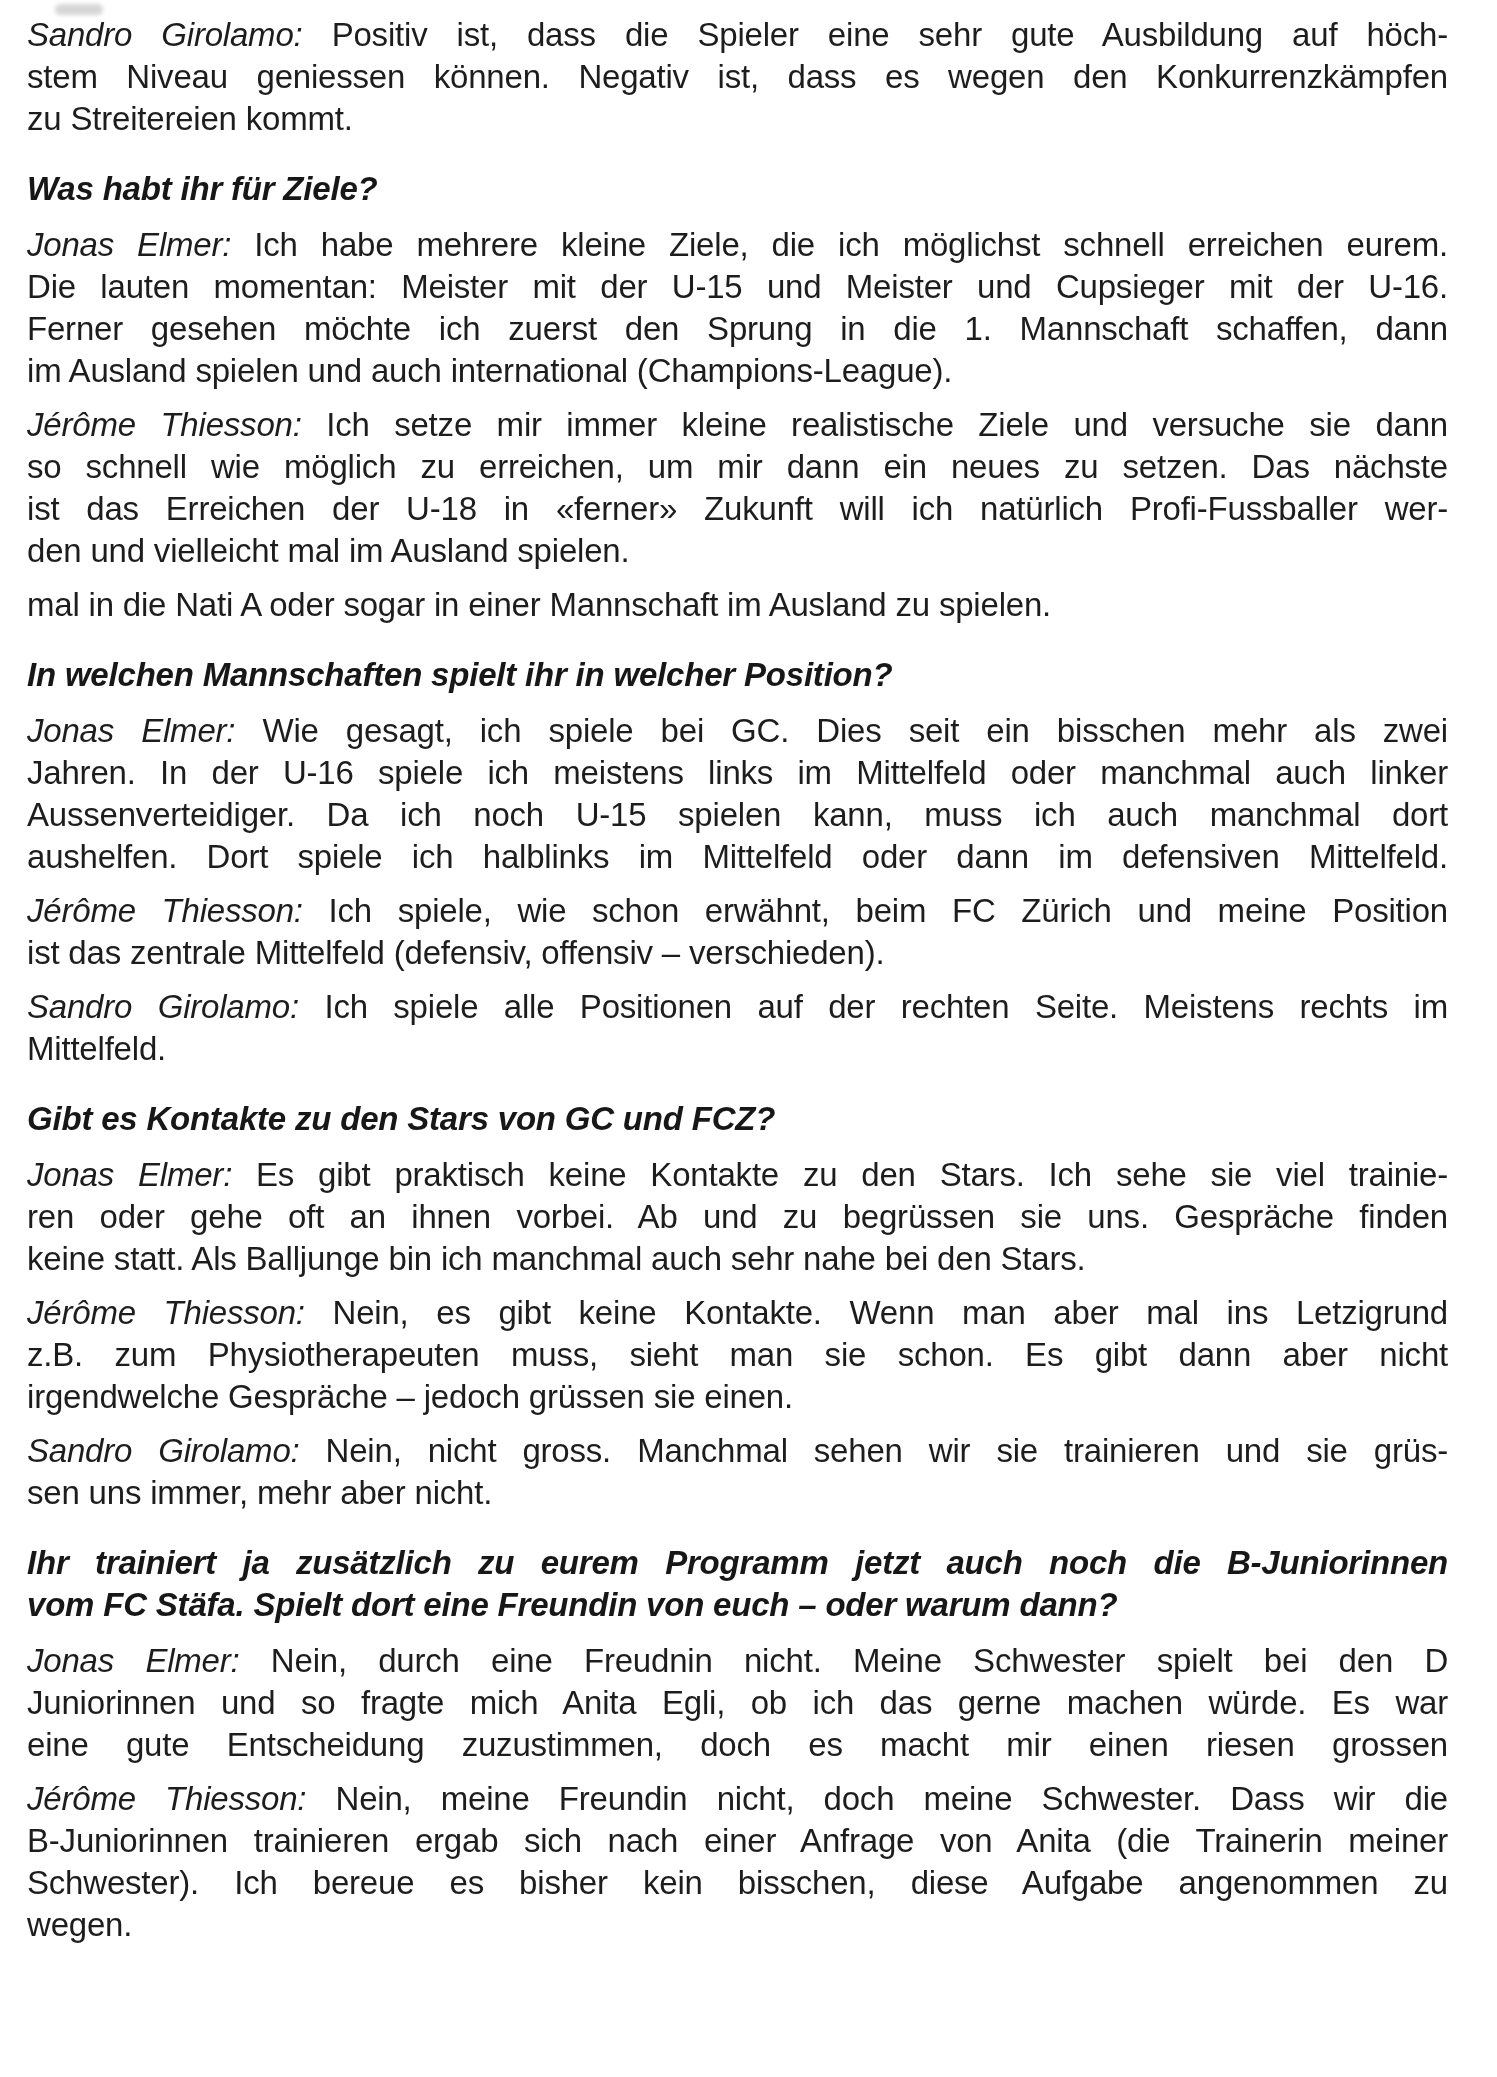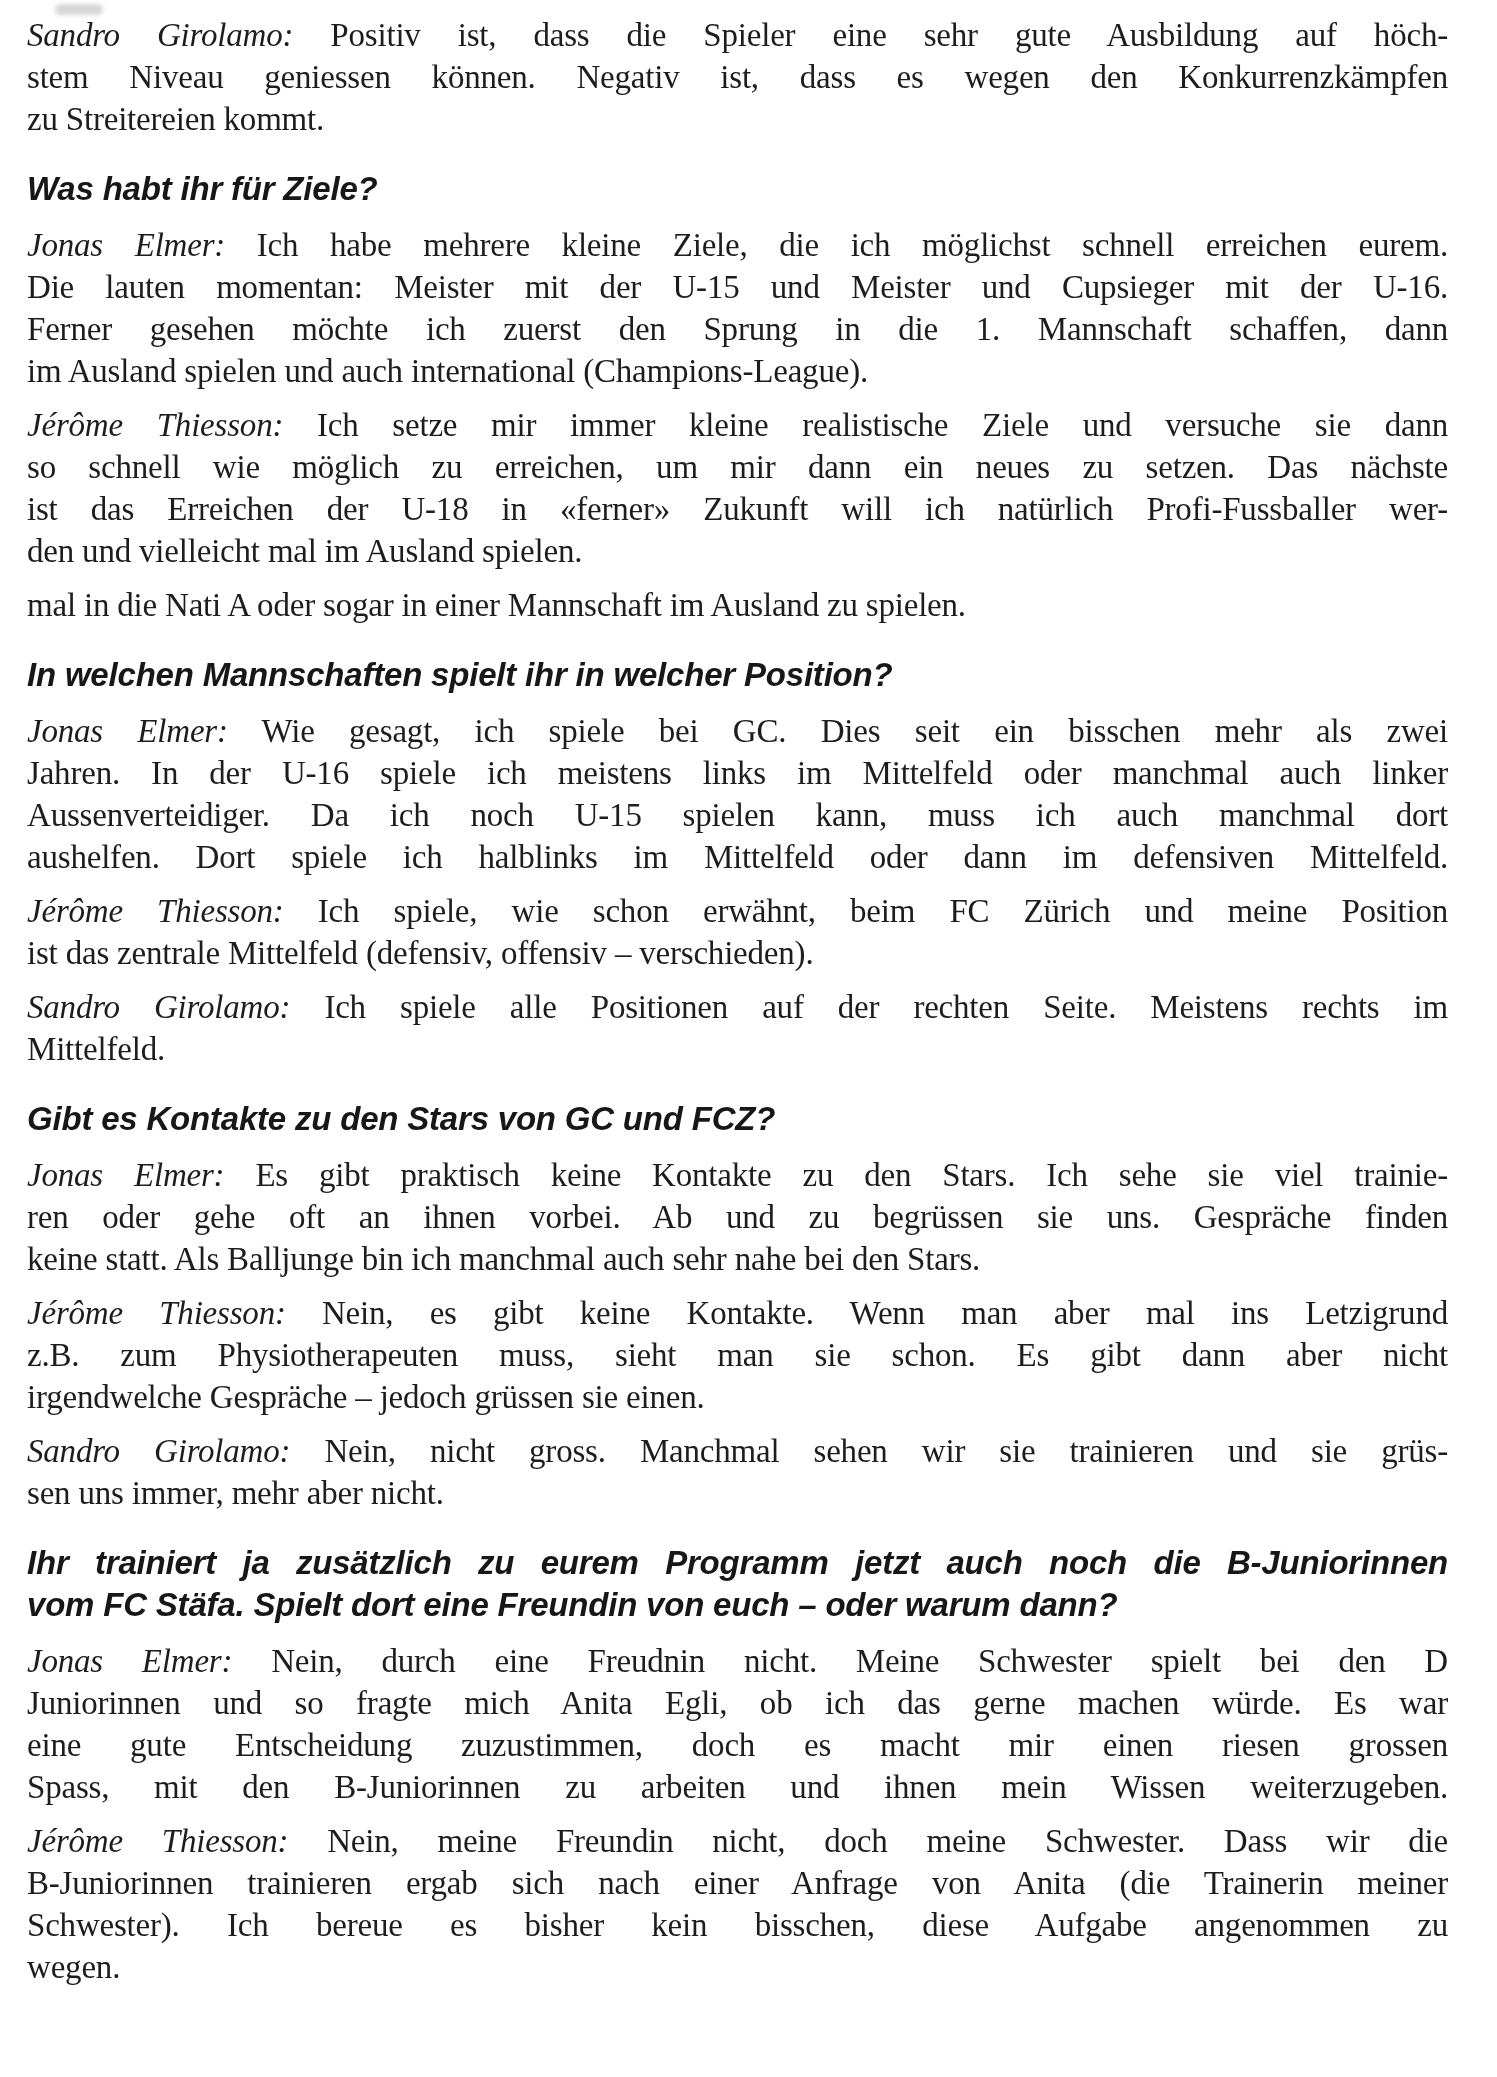--- a/index.html
+++ b/index.html
@@ -8,21 +8,21 @@
     height: 2077px;
     background: #ffffff;
     font-family: "Liberation Sans", sans-serif;
     color: #1d1d1d;
     position: relative;
     overflow: hidden;
   }
   .article {
     padding: 14px 49px 0 27px;
   }
-  .block.p { margin: 0 0 12px 0; font-family: Liberation Serif, serif; }
+  .block.p { margin: 0 0 12px 0; }
   .block.h { margin: 28px 0 14px 0; }
   .line {
     font-size: 33px;
     line-height: 42px;
     letter-spacing: -0.2px;
     text-align: justify;
   }
   .line.fill   { text-align-last: justify; }
   .line.nofill { text-align-last: left; }
   .block.h .line {
@@ -107,21 +107,20 @@
       <div class="line nofill"><span class="txt">sen uns immer, mehr aber nicht.</span></div>
     </div>
     <div class="block h">
       <div class="line fill"><span class="txt">Ihr trainiert ja zusätzlich zu eurem Programm jetzt auch noch die B-Juniorinnen</span></div>
       <div class="line nofill"><span class="txt">vom FC Stäfa. Spielt dort eine Freundin von euch – oder warum dann?</span></div>
     </div>
     <div class="block p">
       <div class="line fill"><span class="speaker">Jonas Elmer:</span><span class="txt"> Nein, durch eine Freudnin nicht. Meine Schwester spielt bei den D</span></div>
       <div class="line fill"><span class="txt">Juniorinnen und so fragte mich Anita Egli, ob ich das gerne machen würde. Es war</span></div>
       <div class="line fill"><span class="txt">eine gute Entscheidung zuzustimmen, doch es macht mir einen riesen grossen</span></div>
-      <div class="line fill"><span class="txt">Spass, mit den B-Juniorinnen zu arbeiten und ihnen mein Wissen weiterzugeben.</span></div>
     </div>
     <div class="block p">
       <div class="line fill"><span class="speaker">Jérôme Thiesson:</span><span class="txt"> Nein, meine Freundin nicht, doch meine Schwester. Dass wir die</span></div>
       <div class="line fill"><span class="txt">B-Juniorinnen trainieren ergab sich nach einer Anfrage von Anita (die Trainerin meiner</span></div>
       <div class="line fill"><span class="txt">Schwester). Ich bereue es bisher kein bisschen, diese Aufgabe angenommen zu</span></div>
       <div class="line nofill"><span class="txt">wegen.</span></div>
     </div>
   </div>
 
 </body></html>

